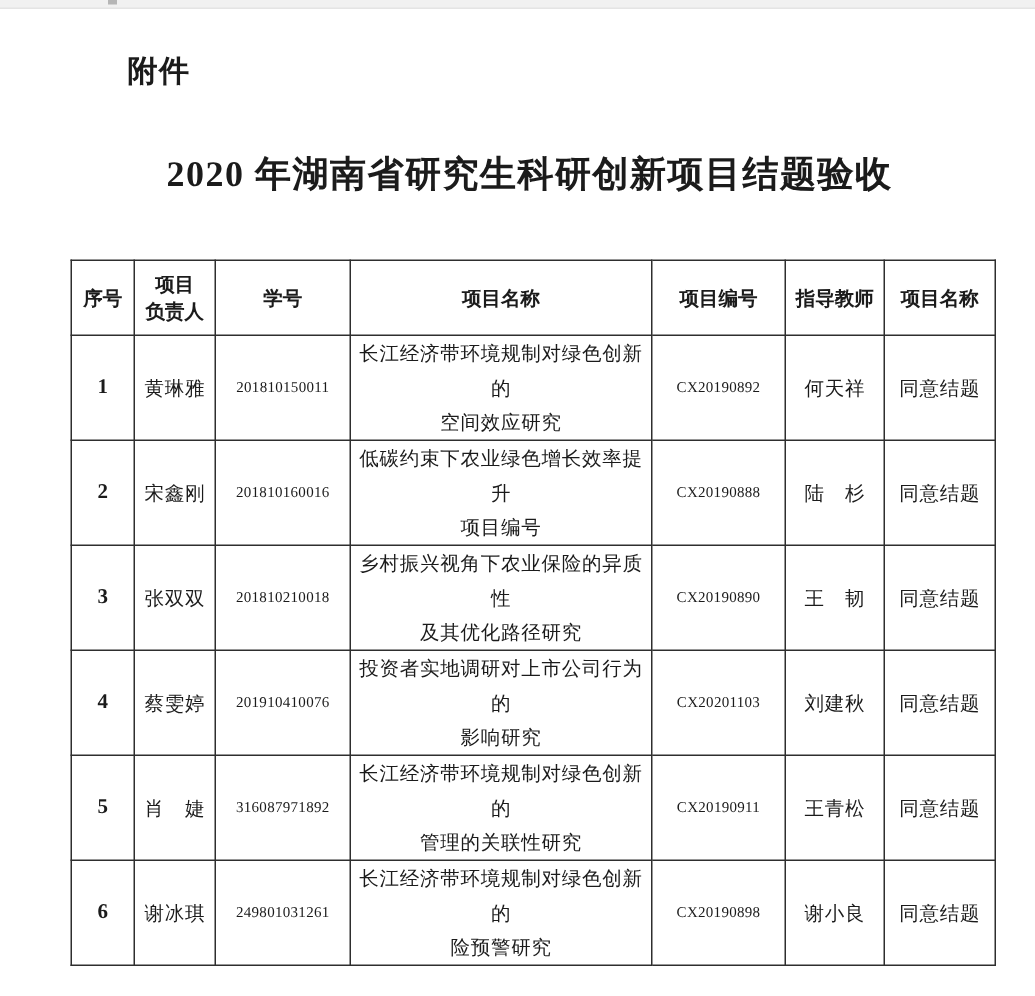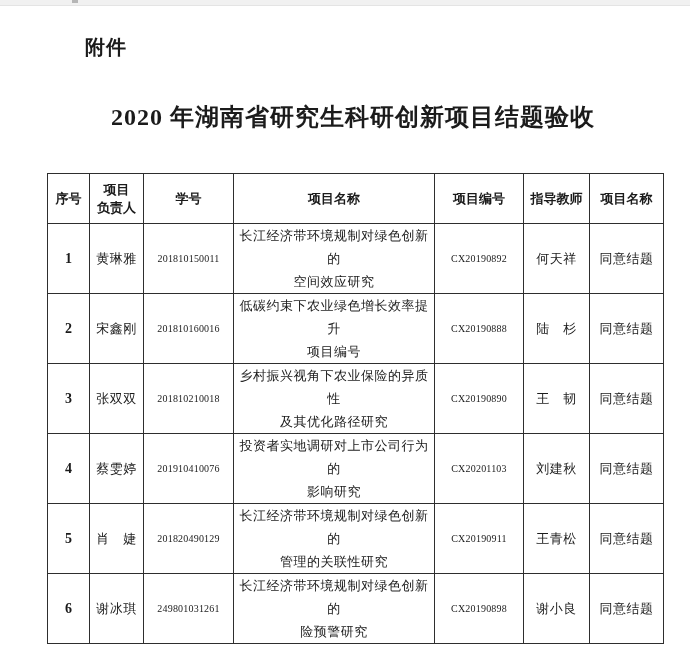--- a/index.html
+++ b/index.html
@@ -172,21 +172,21 @@
         <div>投资者实地调研对上市公司行为的</div>
         <div>影响研究</div>
       </td>
       <td class="code-cell">CX20201103</td>
       <td class="advisor-cell">刘建秋</td>
       <td class="conclusion-cell">同意结题</td>
     </tr>
     <tr>
       <td class="serial-cell">5</td>
       <td class="leader-cell">肖　婕</td>
-      <td class="id-cell">201820490129</td>
+      <td class="id-cell">316087971892</td>
       <td class="name-cell">
         <div>长江经济带环境规制对绿色创新的</div>
         <div>管理的关联性研究</div>
       </td>
       <td class="code-cell">CX20190911</td>
       <td class="advisor-cell">王青松</td>
       <td class="conclusion-cell">同意结题</td>
     </tr>
     <tr>
       <td class="serial-cell">6</td>

